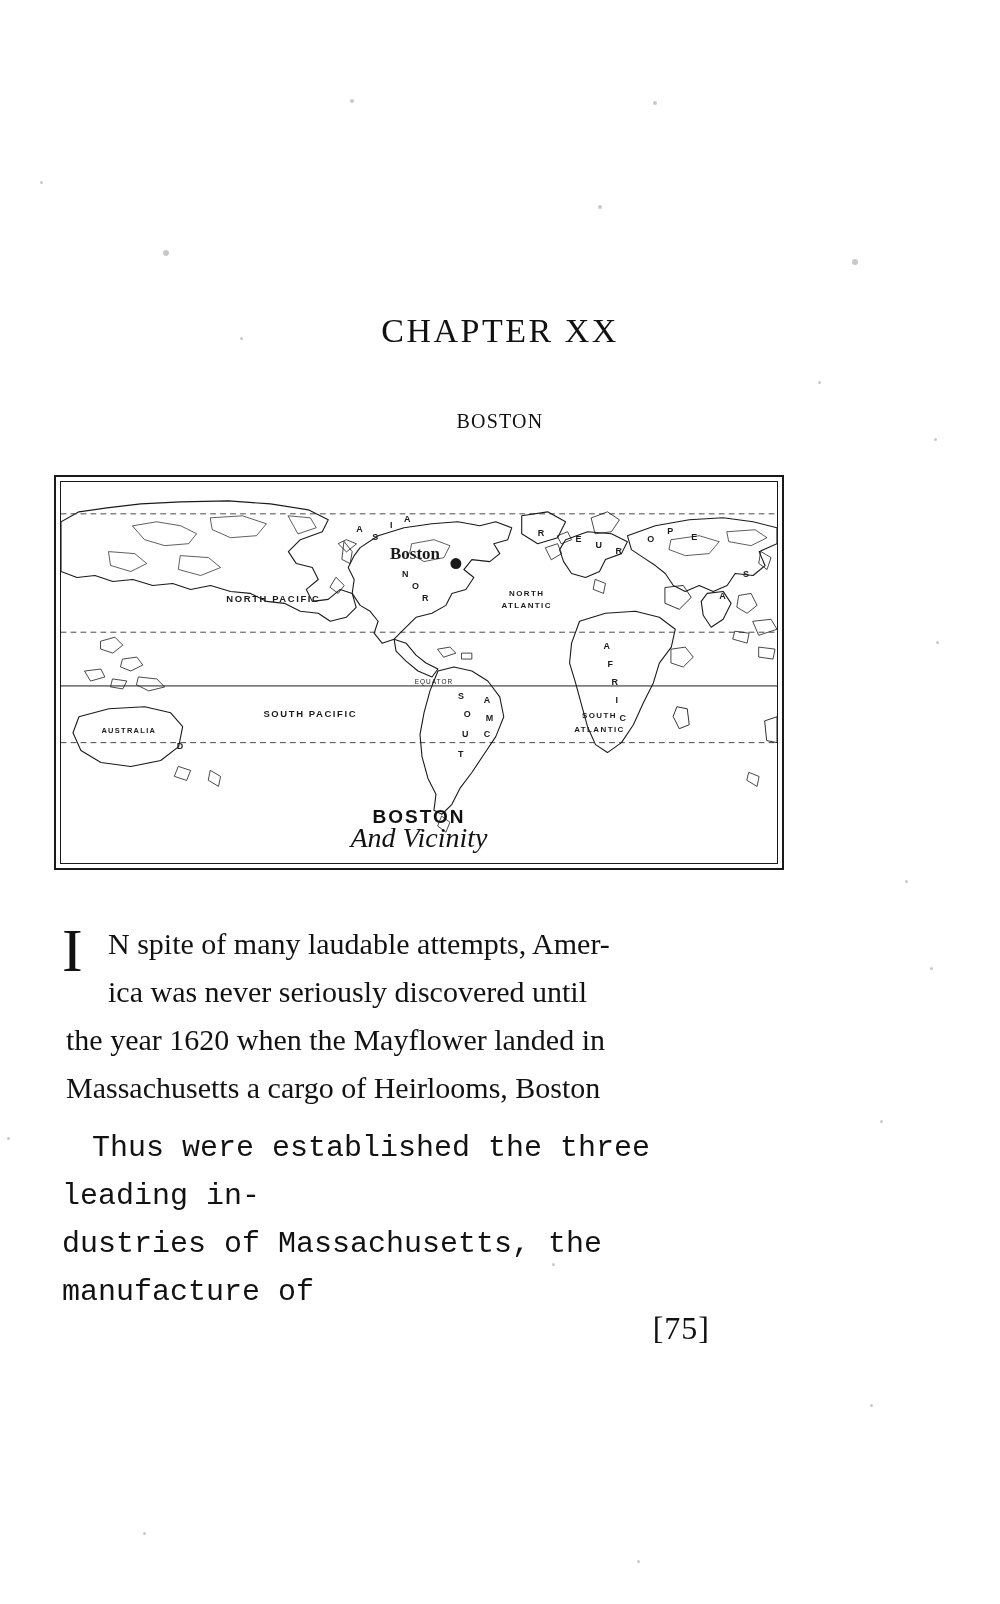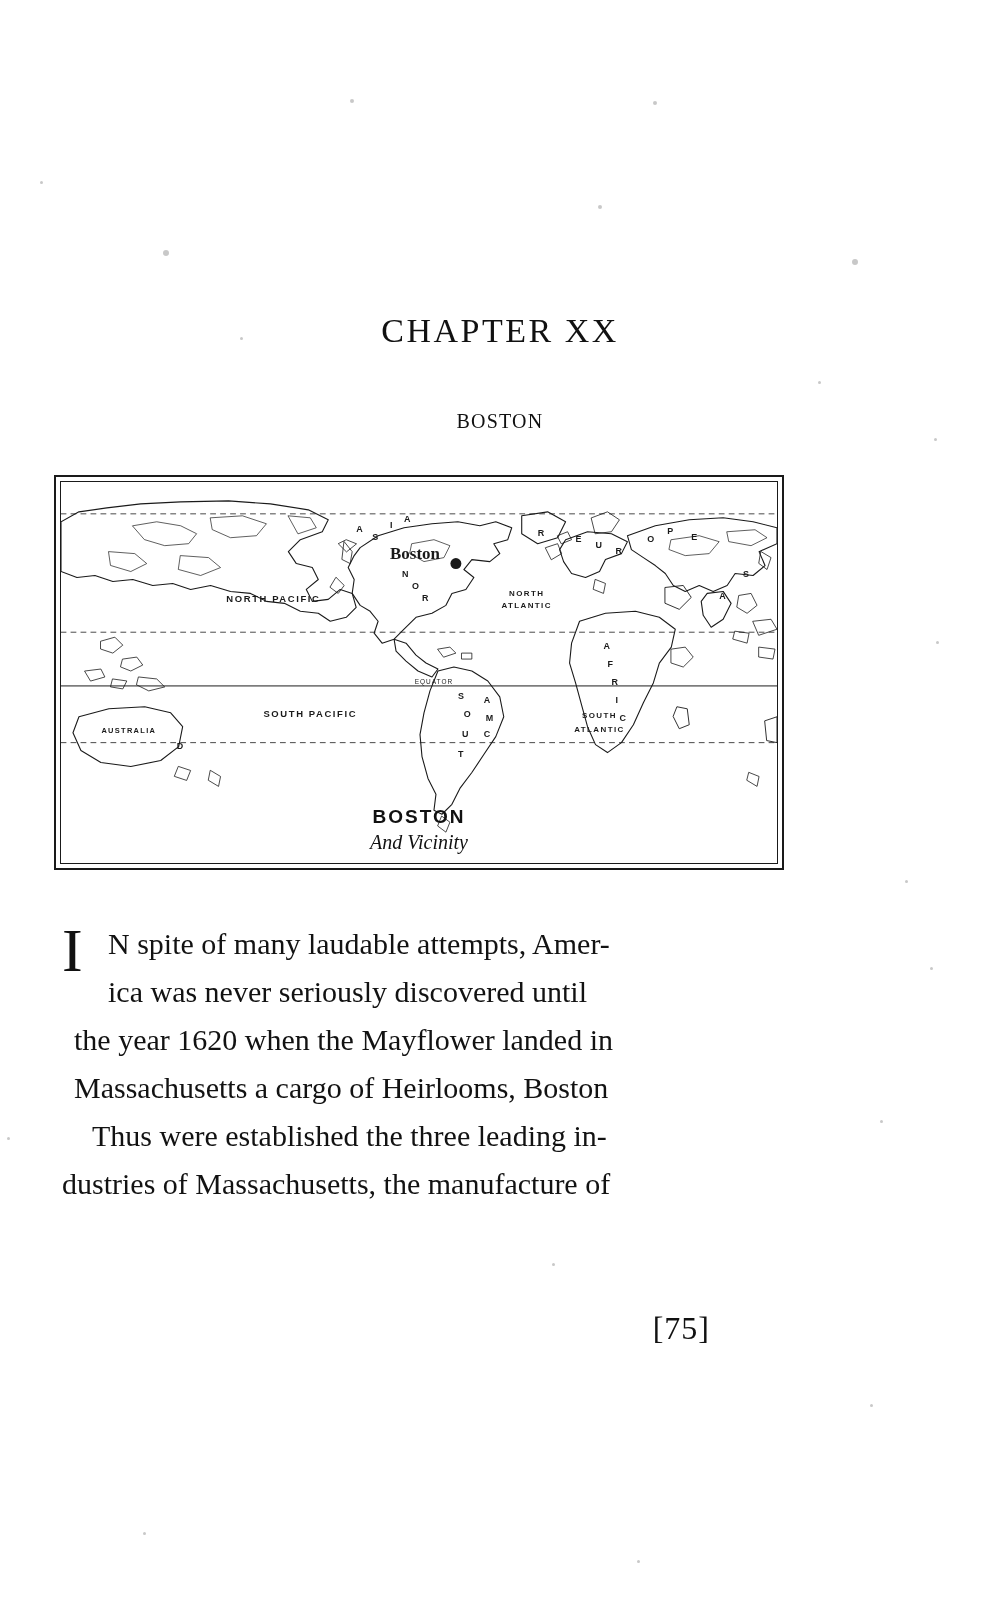--- a/index.html
+++ b/index.html
@@ -83,21 +83,21 @@
     font-weight: bold;
     letter-spacing: 2px;
     font-family: "Liberation Sans", sans-serif;
     color: #111;
   }
   .fig-caption-sub {
     position: absolute;
     left: 0; right: 0;
     bottom: 14px;
     text-align: center;
-    font-size: 20px;
+    font-size: 28px;
     font-style: italic;
     font-family: "Liberation Serif", serif;
     color: #111;
   }
 
   
   .body-text {
     position: absolute;
     left: 62px;
     top: 920px;
@@ -317,24 +317,24 @@
     <div class="fig-caption-main">BOSTON</div>
     <div class="fig-caption-sub">And Vicinity</div>
   </div>
 
   <div class="body-text">
     <div class="para dropcap-para para-justify-lines">
       <span class="dropcap">I</span>
       <span class="line">N spite of many laudable attempts, Amer-</span>
       <span class="line">ica was never seriously discovered until</span>
     </div>
-    <div class="para-justify-lines" style="margin-left:12px;">
+    <div class="para-justify-lines" style="margin-left:4px;">
       <span class="line">the year 1620 when the Mayflower landed in</span>
       <span class="line">Massachusetts a cargo of Heirlooms, Boston</span>
     </div>
-    <div class="para-justify-lines" style="margin-top:0;">
+    <div class="para-justify-lines" style="margin-top:12px;font-family:Liberation Mono, monospace;">
       <span class="line" style="text-indent:30px;">Thus were established the three leading in-</span>
       <span class="line">dustries of Massachusetts, the manufacture of</span>
     </div>
   </div>
 
   <div class="page-number">[75]</div>
 </div>
 
 </body></html>

